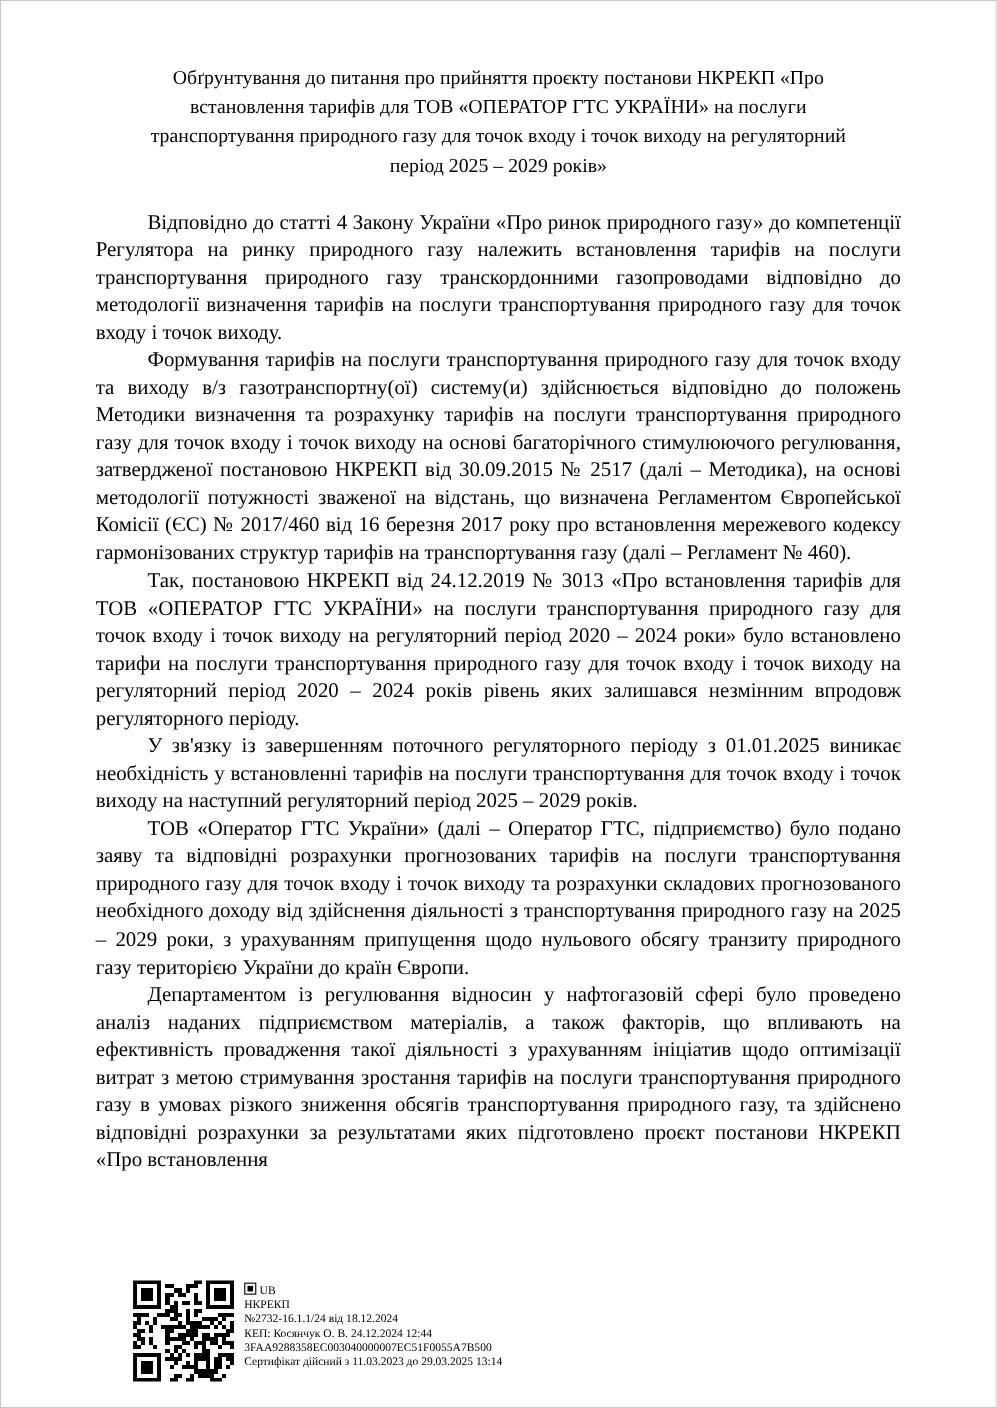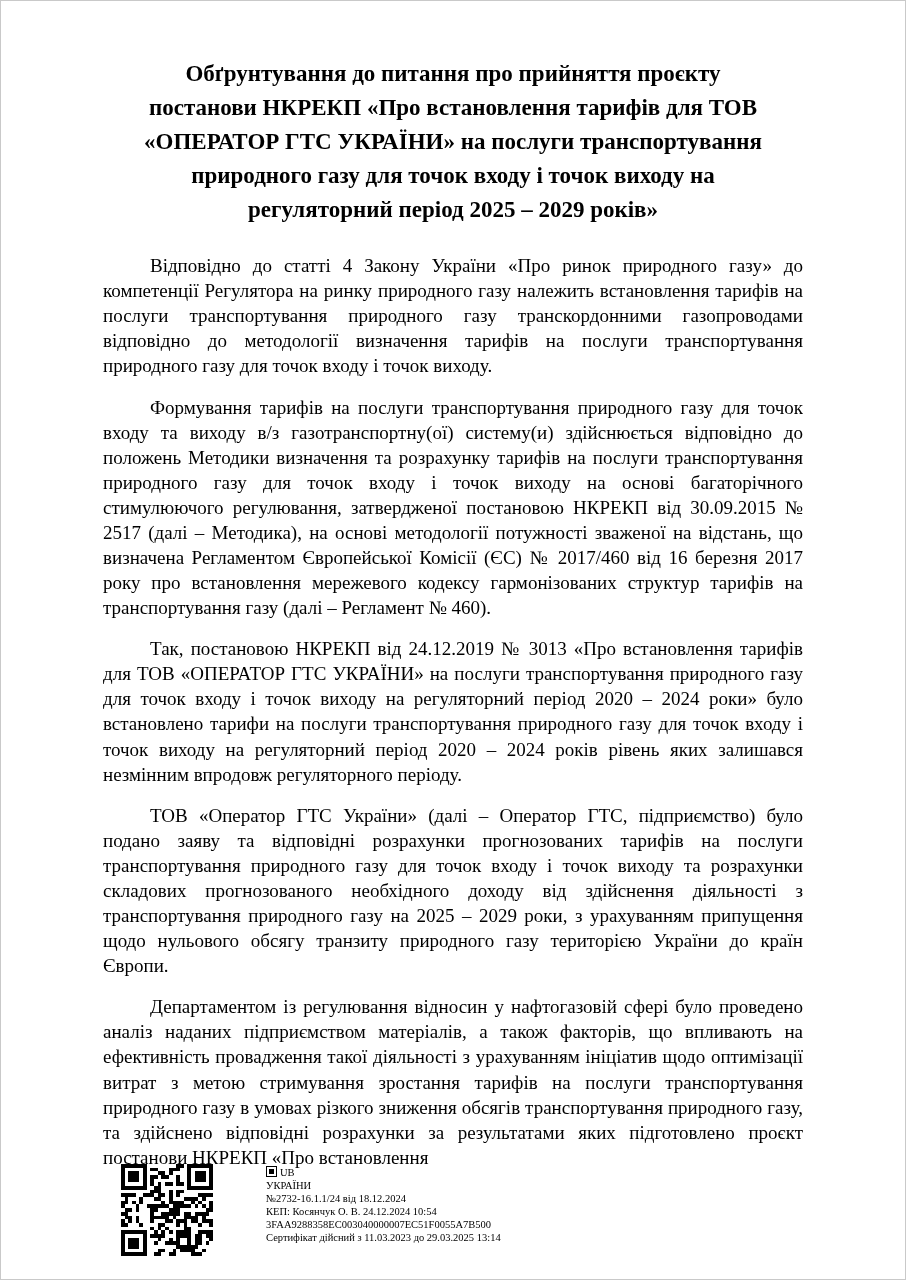--- a/index.html
+++ b/index.html
@@ -17,33 +17,33 @@
     position: relative;
     width: 906px;
     height: 1280px;
     box-sizing: border-box;
     background: #ffffff;
     border: 1px solid #c9c9c9;
     padding: 56px 86px 0 86px;
     overflow: hidden;
   }
   .title {
-    font-size: 23px;
-    font-weight: bold;
+    font-size: 18px;
+    font-weight: normal;
     text-align: center;
     line-height: 1.48;
     margin: 0 auto 26px auto;
     padding: 0 44px;
   }
   .body-text p {
     font-size: 19px;
     line-height: 1.32;
     text-align: justify;
     text-indent: 47px;
-    margin: 16px;
+    margin: 0;
   }
   .stamp {
     position: absolute;
     left: 120px;
     top: 1163px;
     display: flex;
     align-items: flex-start;
     gap: 9px;
   }
   .qr {
@@ -51,21 +51,20 @@
     height: 92px;
     flex: 0 0 auto;
     background: #ffffff;
   }
   .qr svg { display: block; }
   .stamp-text {
     font-size: 10.5px;
     line-height: 1.24;
     padding-top: 2px;
     white-space: nowrap;
-    margin-left: 44px;
   }
   .stamp-icon {
     display: inline-block;
     width: 9px;
     height: 9px;
     border: 1px solid #000;
     position: relative;
     margin-right: 3px;
     vertical-align: -1px;
   }
@@ -80,20 +79,21 @@
 <body>
 
 <div class="page">
 
   <h1 class="title">Обґрунтування до питання про прийняття проєкту постанови НКРЕКП «Про встановлення тарифів для ТОВ «ОПЕРАТОР ГТС УКРАЇНИ» на послуги транспортування природного газу для точок входу і точок виходу на регуляторний період 2025 – 2029 років»</h1>
 
   <div class="body-text">
     <p>Відповідно до статті 4 Закону України «Про ринок природного газу» до компетенції Регулятора на ринку природного газу належить встановлення тарифів на послуги транспортування природного газу транскордонними газопроводами відповідно до методології визначення тарифів на послуги транспортування природного газу для точок входу і точок виходу.</p>
     <p>Формування тарифів на послуги транспортування природного газу для точок входу та виходу в/з газотранспортну(ої) систему(и) здійснюється відповідно до положень Методики визначення та розрахунку тарифів на послуги транспортування природного газу для точок входу і точок виходу на основі багаторічного стимулюючого регулювання, затвердженої постановою НКРЕКП від 30.09.2015 № 2517 (далі – Методика), на основі методології потужності зваженої на відстань, що визначена Регламентом Європейської Комісії (ЄС) № 2017/460 від 16 березня 2017 року про встановлення мережевого кодексу гармонізованих структур тарифів на транспортування газу (далі – Регламент № 460).</p>
     <p>Так, постановою НКРЕКП від 24.12.2019 № 3013 «Про встановлення тарифів для ТОВ «ОПЕРАТОР ГТС УКРАЇНИ» на послуги транспортування природного газу для точок входу і точок виходу на регуляторний період 2020 – 2024 роки» було встановлено тарифи на послуги транспортування природного газу для точок входу і точок виходу на регуляторний період 2020 – 2024 років рівень яких залишався незмінним впродовж регуляторного періоду.</p>
+    <p>У зв'язку із завершенням поточного регуляторного періоду з 01.01.2025 виникає необхідність у встановленні тарифів на послуги транспортування для точок входу і точок виходу на наступний регуляторний період 2025 – 2029 років.</p>
     <p>ТОВ «Оператор ГТС України» (далі – Оператор ГТС, підприємство) було подано заяву та відповідні розрахунки прогнозованих тарифів на послуги транспортування природного газу для точок входу і точок виходу та розрахунки складових прогнозованого необхідного доходу від здійснення діяльності з транспортування природного газу на 2025 – 2029 роки, з урахуванням припущення щодо нульового обсягу транзиту природного газу територією України до країн Європи.</p>
     <p>Департаментом із регулювання відносин у нафтогазовій сфері було проведено аналіз наданих підприємством матеріалів, а також факторів, що впливають на ефективність провадження такої діяльності з урахуванням ініціатив щодо оптимізації витрат з метою стримування зростання тарифів на послуги транспортування природного газу в умовах різкого зниження обсягів транспортування природного газу, та здійснено відповідні розрахунки за результатами яких підготовлено проєкт постанови НКРЕКП «Про встановлення</p>
   </div>
 
   <div class="stamp">
     <div class="qr">
         <svg viewBox="0 0 100 100" width="92" height="92" fill="#000" shape-rendering="crispEdges">
           <rect x="60" y="0" width="4" height="4"></rect>
           <rect x="64" y="0" width="4" height="4"></rect>
           <rect x="32" y="4" width="4" height="4"></rect>
@@ -310,21 +310,21 @@
           <rect x="72" y="0" width="28" height="28"></rect>
           <rect x="76" y="4" width="20" height="20" fill="#fff"></rect>
           <rect x="80" y="8" width="12" height="12" fill="#000"></rect>
           <rect x="0" y="72" width="28" height="28"></rect>
           <rect x="4" y="76" width="20" height="20" fill="#fff"></rect>
           <rect x="8" y="80" width="12" height="12" fill="#000"></rect>
         </svg>
       </div>
     <div class="stamp-text">
       <div class="stamp-line"><span class="stamp-icon"></span><span>UB</span></div>
-      <div class="stamp-line">УКРАЇНИ</div>
+      <div class="stamp-line">НКРЕКП</div>
       <div class="stamp-line">№2732-16.1.1/24 від 18.12.2024</div>
-      <div class="stamp-line">КЕП: Косянчук О. В. 24.12.2024 10:54</div>
+      <div class="stamp-line">КЕП: Косянчук О. В. 24.12.2024 12:44</div>
       <div class="stamp-line">3FAA9288358EC003040000007EC51F0055A7B500</div>
       <div class="stamp-line">Сертифікат дійсний з 11.03.2023 до 29.03.2025 13:14</div>
     </div>
   </div>
 
 </div>
 
 </body></html>

